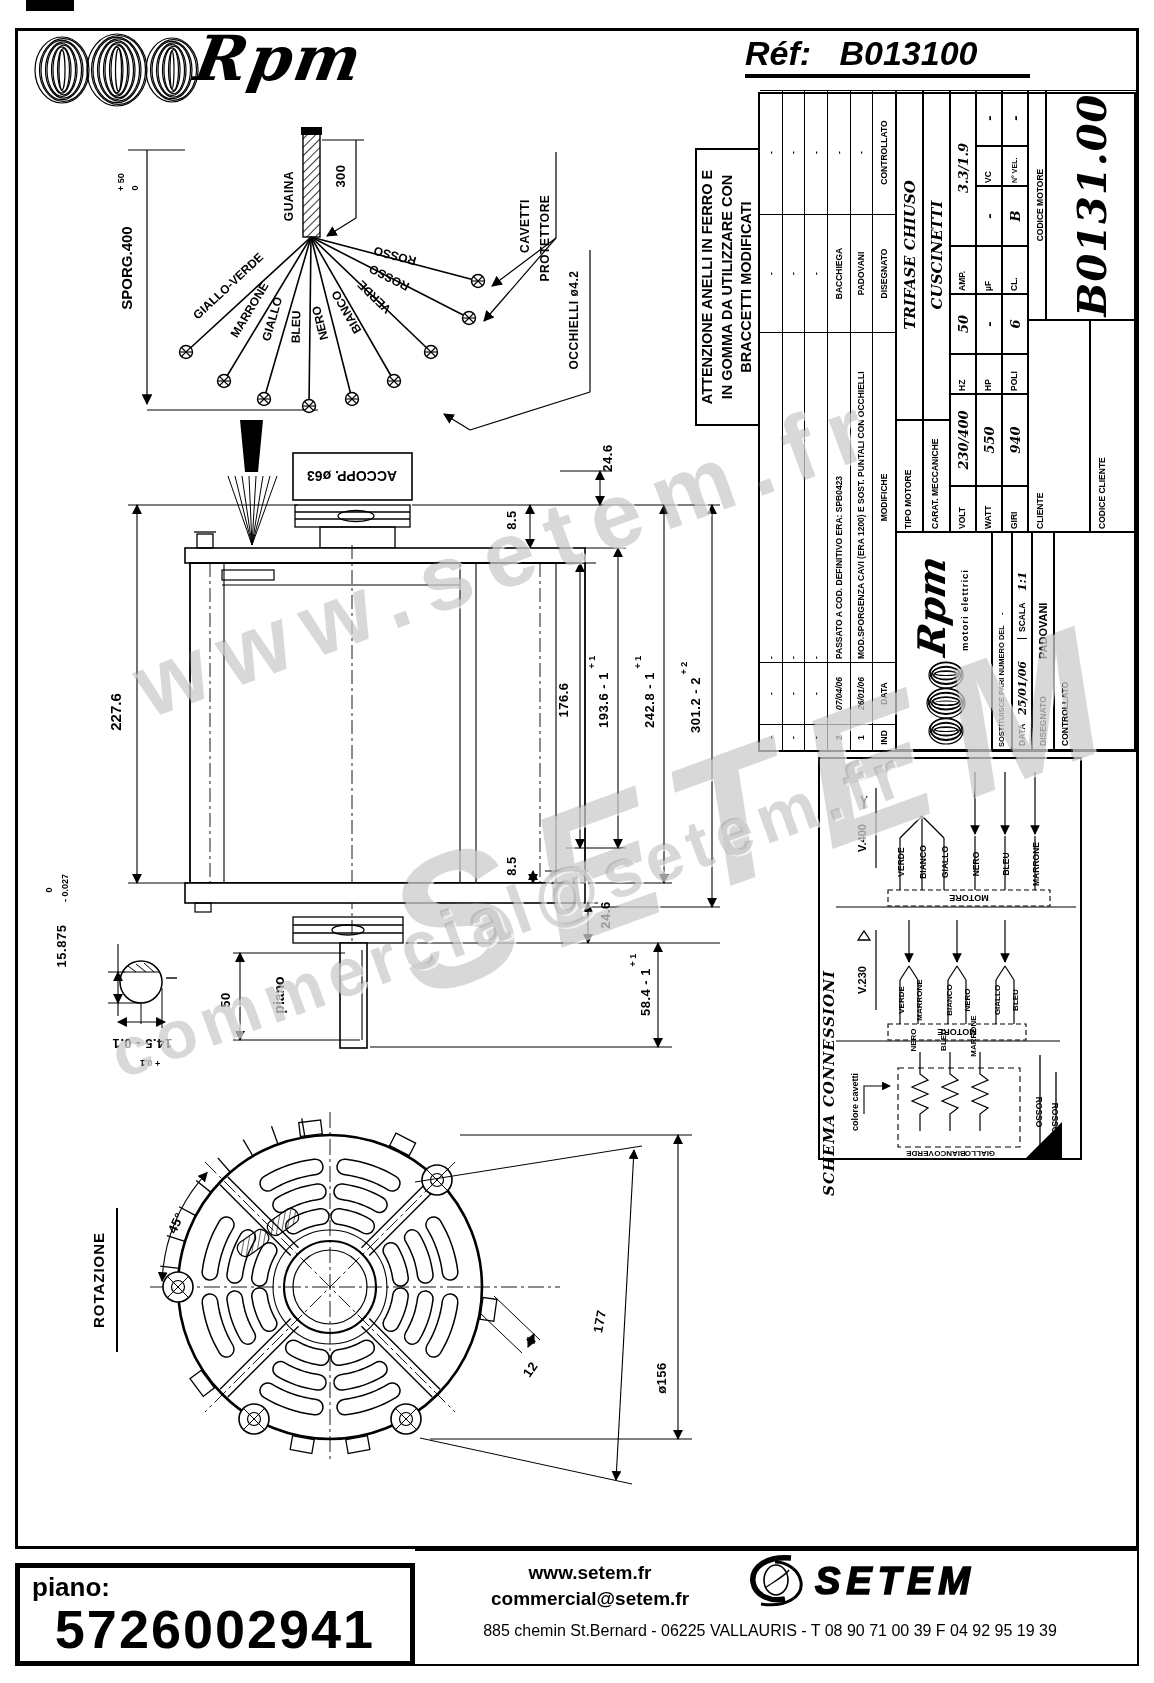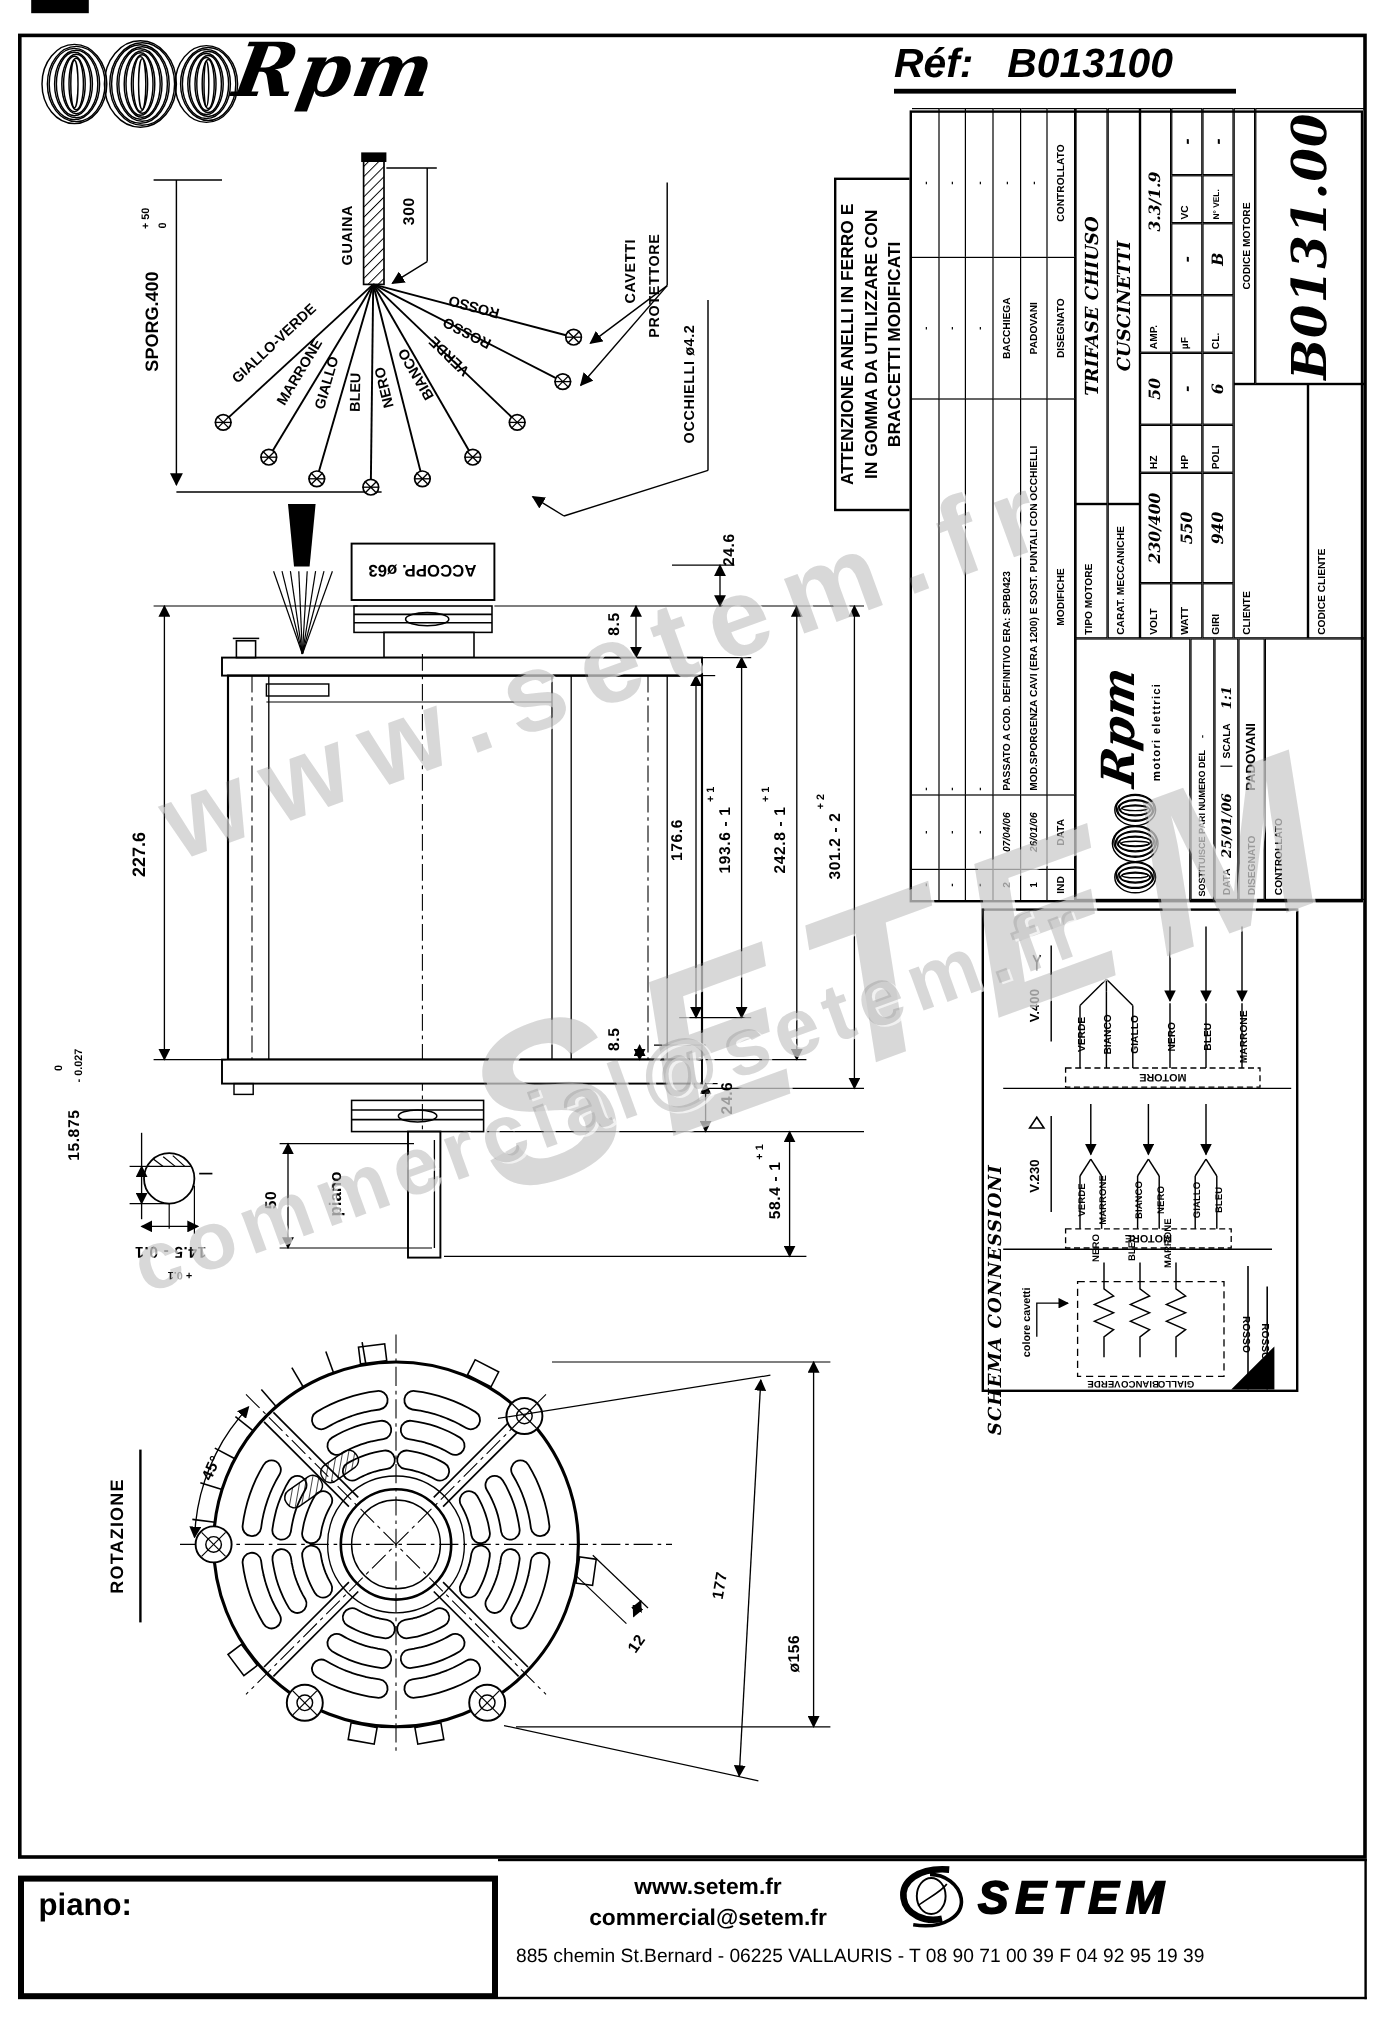--- a/index.html
+++ b/index.html
@@ -45,21 +45,21 @@
   #wm1{left:120px;top:640px;font-size:92px;letter-spacing:16px;transform:rotate(-20deg);transform-origin:left top;}
   #wm2{left:360px;top:840px;font-size:185px;letter-spacing:26px;transform:rotate(-20deg);transform-origin:left top;font-style:italic;}
   #wm3{left:100px;top:1020px;font-size:68px;letter-spacing:7px;transform:rotate(-20deg);transform-origin:left top;}
   
   #codebox{left:15px;top:1563px;width:400px;height:103px;border:5px solid #000;}
   #codebox .cl{position:absolute;left:12px;top:4px;font-size:26px;font-weight:bold;}
   #codebox .cv{position:absolute;left:0;right:0;top:30px;text-align:center;font-size:54px;font-weight:bold;letter-spacing:2px;}
   #footarea{left:415px;top:1549px;width:724px;height:117px;border:2px solid #000;border-left:none;}
   #webline{left:460px;top:1562px;width:260px;text-align:center;font-size:19px;font-weight:bold;}
   #emailline{left:460px;top:1588px;width:260px;text-align:center;font-size:19px;font-weight:bold;}
-  #addrline{left:430px;top:1622px;width:680px;text-align:left;font-size:16px;}
+  #addrline{left:430px;top:1622px;width:680px;text-align:center;font-size:16px;}
 </style>
 </head>
 <body>
 
 <div class="abs" style="left:26px;top:0;width:48px;height:11px;background:#000;"></div>
 
 <div class="abs" id="frame"></div>
 
 <svg id="svg-logo" style="left:32px;top:30px;" width="170" height="80" viewBox="0 0 170 80">
     <ellipse cx="30" cy="40" rx="27" ry="33" fill="none" stroke="#000" stroke-width="1.2"></ellipse>
@@ -694,20 +694,21 @@
 </svg>
 <div class="vt" style="left:98px;top:1280px;font-size:15px;font-weight:bold;letter-spacing:1px;">ROTAZIONE</div>
 
 <div class="wm" id="wm1">www.setem.fr</div>
 <div class="wm" id="wm2">SETEM</div>
 <div class="wm" id="wm3">commercial@setem.fr</div>
 
 <div class="abs" id="footarea"></div>
 <div class="abs" id="codebox">
   <div class="cl">piano:</div>
+  <div class="cv">5726002941</div>
 </div>
 <div class="abs" id="webline">www.setem.fr</div>
 <div class="abs" id="emailline">commercial@setem.fr</div>
 <div class="abs" id="addrline">885 chemin St.Bernard  -  06225 VALLAURIS  -  T 08 90 71 00 39   F 04 92 95 19 39</div>
 <svg style="left:745px;top:1552px;" width="300" height="62" viewBox="0 0 300 62">
   <g>
     <path d="M46,6 C20,4 6,16 8,30 C10,44 26,50 40,47" fill="none" stroke="#000" stroke-width="5.5"></path>
     <path d="M16,52 C42,56 58,44 56,30 C54,18 42,10 30,10" fill="none" stroke="#000" stroke-width="3"></path>
     <ellipse cx="31" cy="28" rx="12" ry="15" fill="none" stroke="#000" stroke-width="1.6"></ellipse>
     <path d="M20,36 C28,30 40,24 44,18" fill="none" stroke="#000" stroke-width="1.4"></path>

